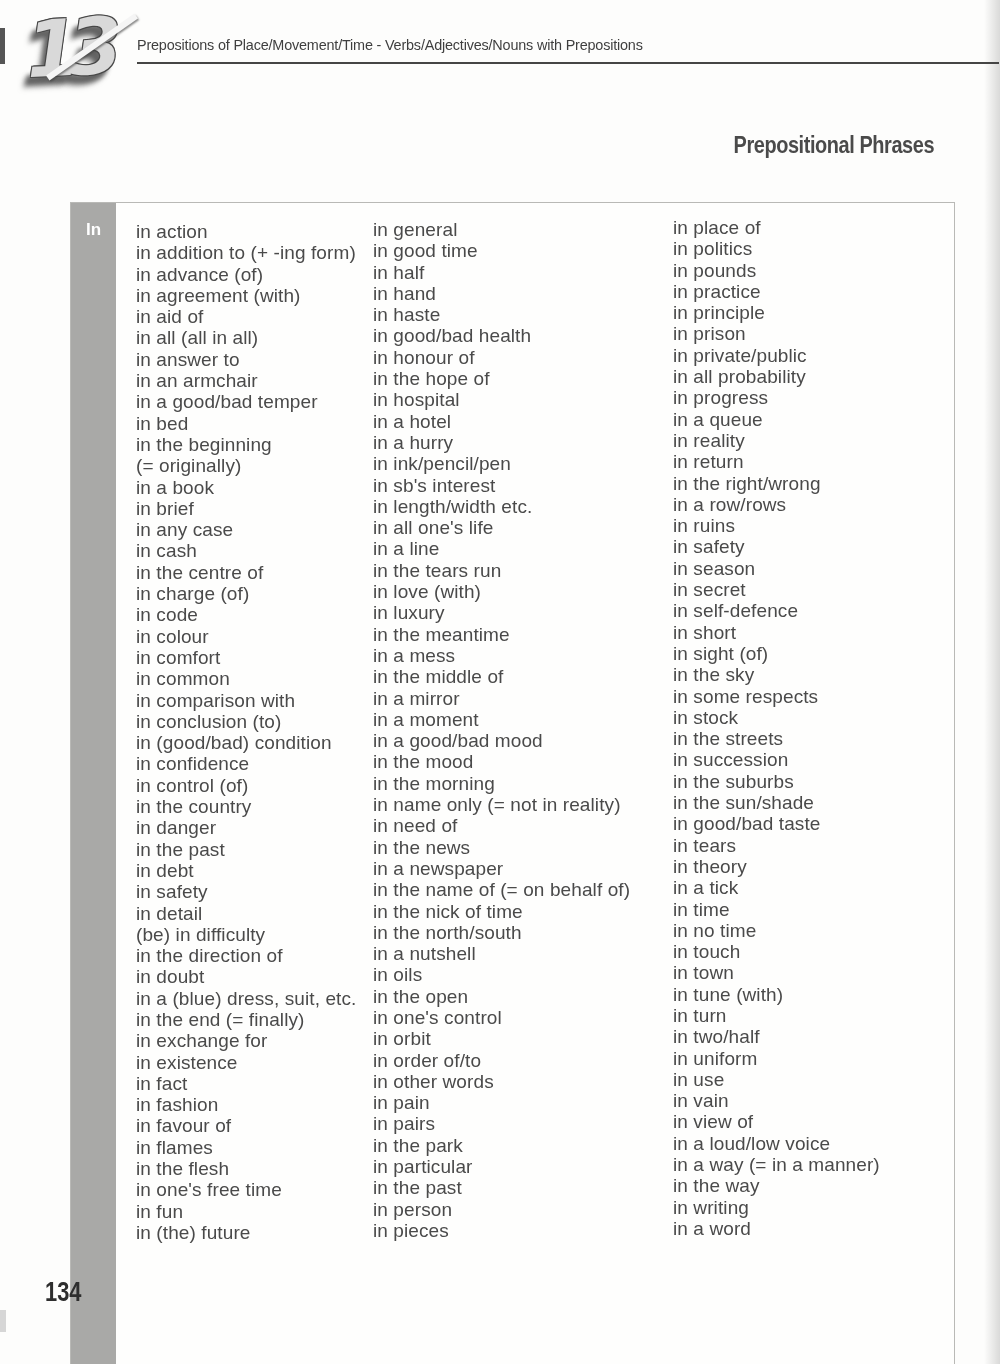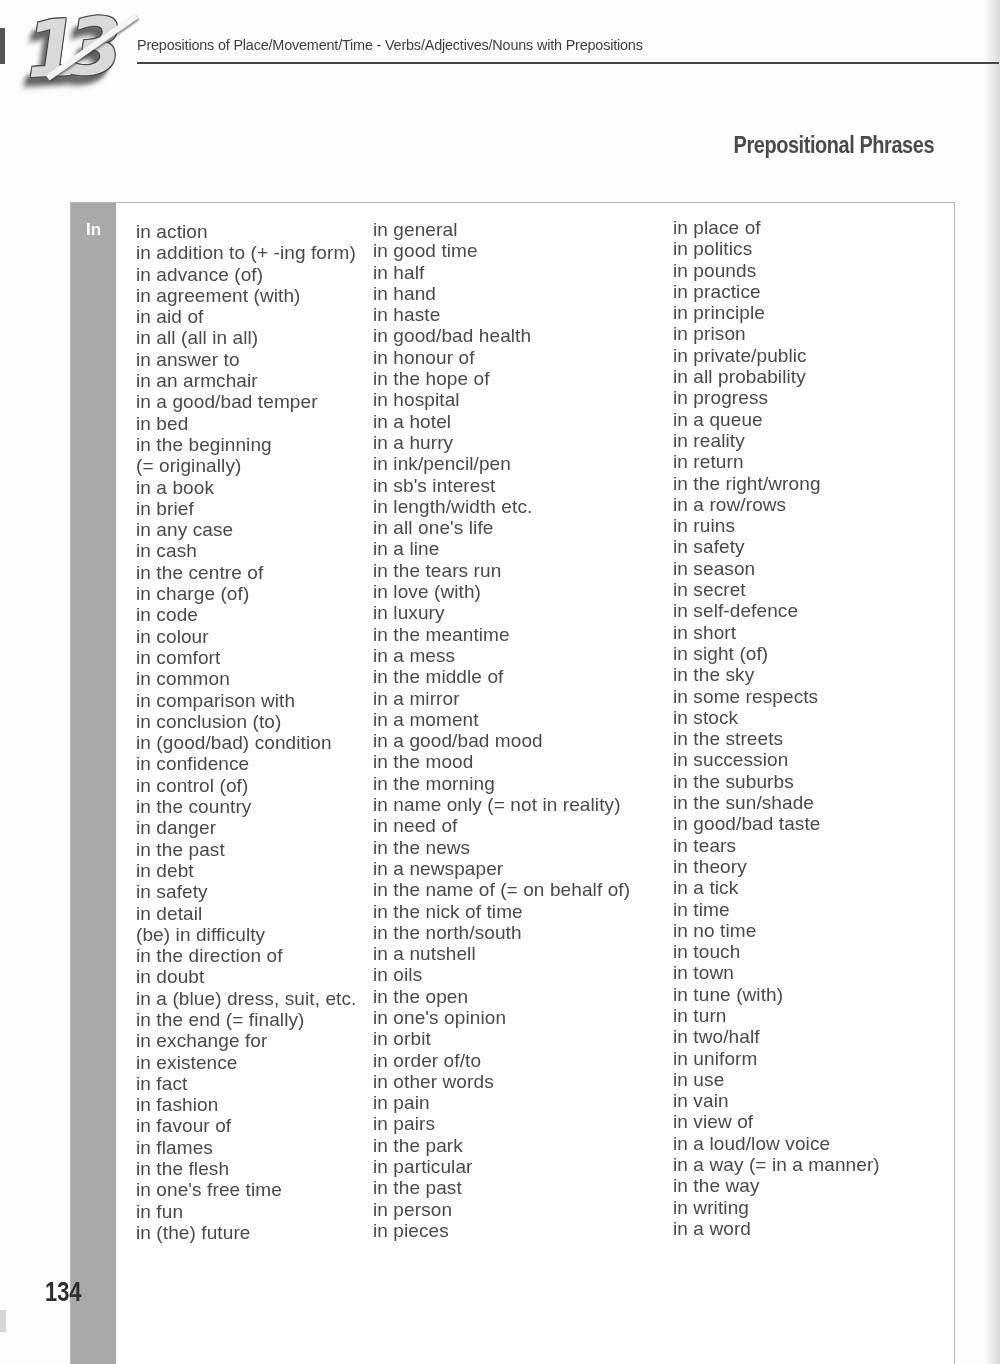--- a/index.html
+++ b/index.html
@@ -216,21 +216,21 @@
         <div class="phrase-line">in name only (= not in reality)</div>
         <div class="phrase-line">in need of</div>
         <div class="phrase-line">in the news</div>
         <div class="phrase-line">in a newspaper</div>
         <div class="phrase-line">in the name of (= on behalf of)</div>
         <div class="phrase-line">in the nick of time</div>
         <div class="phrase-line">in the north/south</div>
         <div class="phrase-line">in a nutshell</div>
         <div class="phrase-line">in oils</div>
         <div class="phrase-line">in the open</div>
-        <div class="phrase-line">in one's opinion</div>
+        <div class="phrase-line">in one's control</div>
         <div class="phrase-line">in orbit</div>
         <div class="phrase-line">in order of/to</div>
         <div class="phrase-line">in other words</div>
         <div class="phrase-line">in pain</div>
         <div class="phrase-line">in pairs</div>
         <div class="phrase-line">in the park</div>
         <div class="phrase-line">in particular</div>
         <div class="phrase-line">in the past</div>
         <div class="phrase-line">in person</div>
         <div class="phrase-line">in pieces</div>

